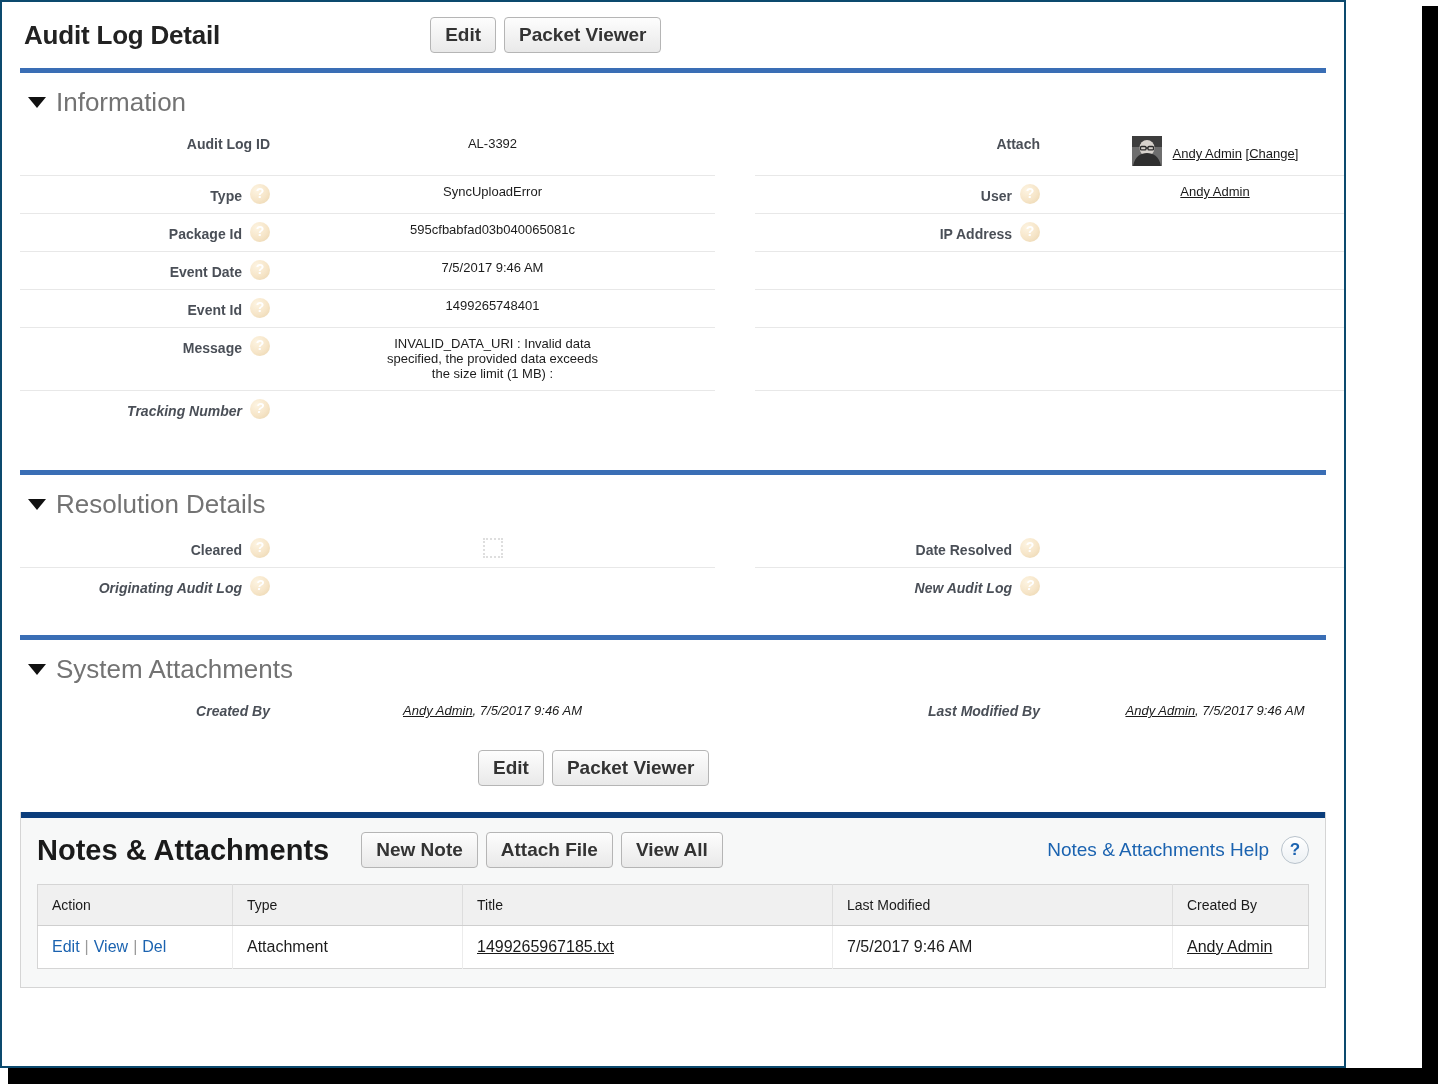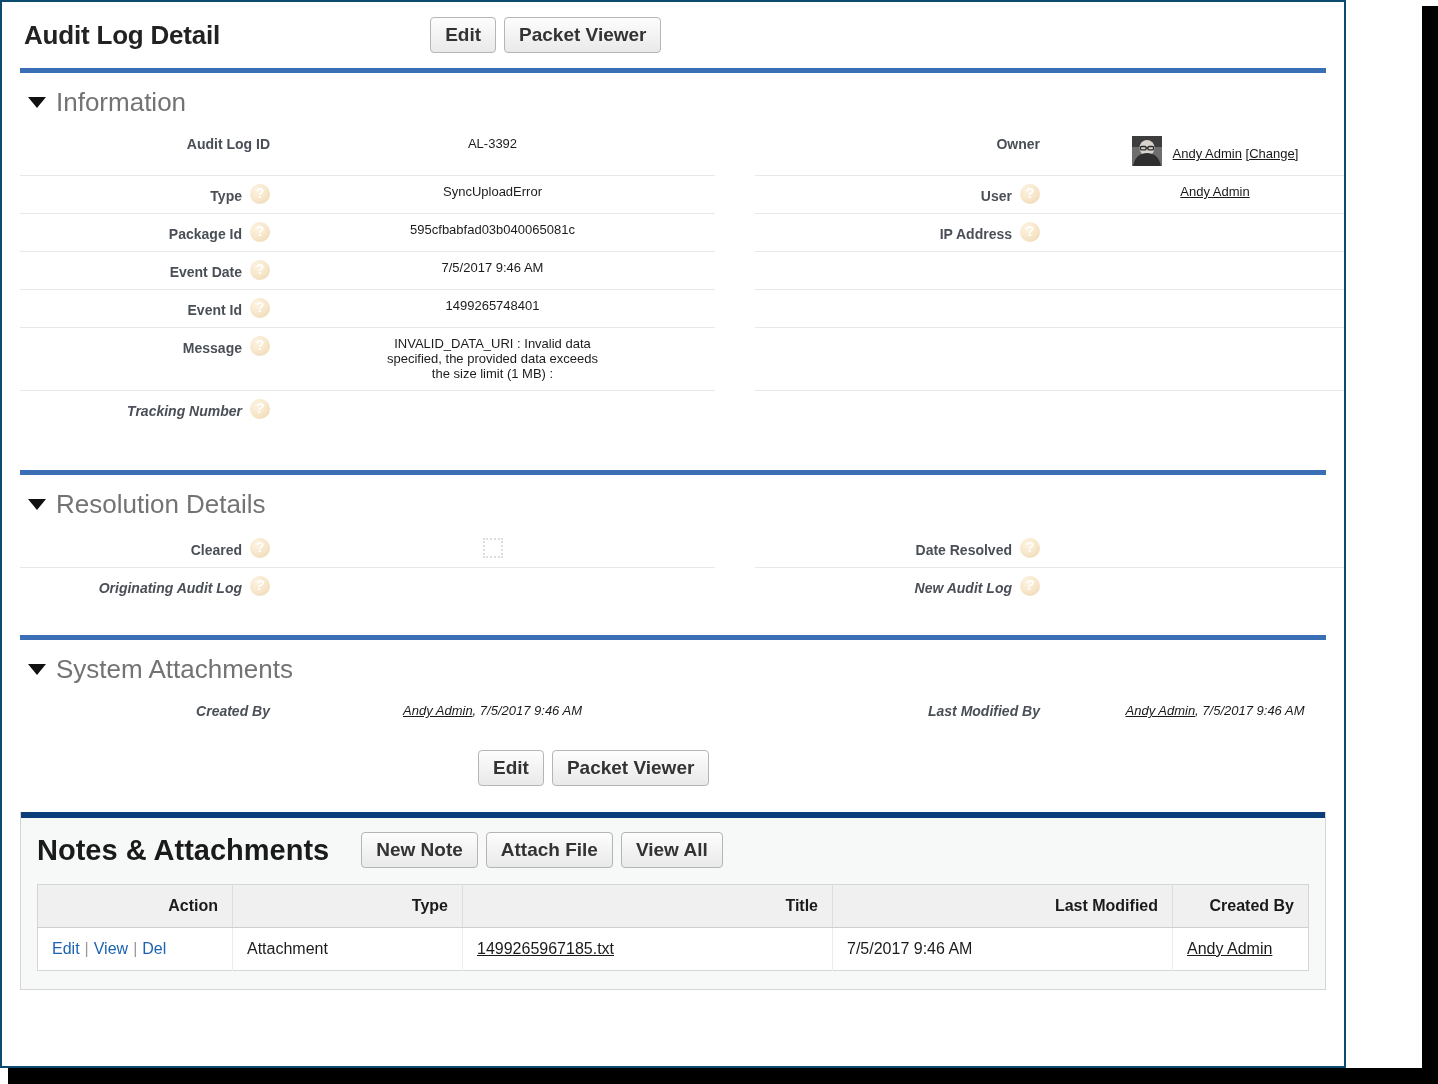--- a/index.html
+++ b/index.html
@@ -260,24 +260,24 @@
   .na-table {
     width: calc(100% - 32px);
     margin: 0 16px 18px 16px;
     border-collapse: collapse;
     background: #ffffff;
     border: 1px solid #d5d5d5;
     table-layout: fixed;
   }
   .na-table th {
     background: #f0f0f0;
-    font-size: 16px;
-    font-weight: bold;
+    font-size: 14px;
+    font-weight: normal;
     color: #1a1a1a;
-    text-align: right;
+    text-align: left;
     padding: 12px 14px;
     border-right: 1px solid #dddddd;
     border-bottom: 1px solid #cfcfcf;
   }
   .na-table th:last-child { border-right: none; }
   .na-table td {
     font-size: 16px;
     color: #1c1c1c;
     padding: 12px 14px;
     border-right: 1px solid #ececec;
@@ -314,21 +314,21 @@
           <col class="col-val-l">
           <col class="col-gap">
           <col class="col-lbl-r">
           <col class="col-val-r">
       </colgroup>
       <tbody>
         <tr>
           <td class="lbl">Audit Log ID</td>
           <td class="val">AL-3392</td>
           <td class="gap"></td>
-          <td class="lbl">Owner</td>
+          <td class="lbl">Attach</td>
           <td class="val">
             <span class="avatar">
               <svg width="30" height="30" viewBox="0 0 30 30" aria-hidden="true">
                 <rect width="30" height="30" fill="#6e6e6e"></rect>
                 <rect x="0" y="0" width="30" height="11" fill="#3d3d3d"></rect>
                 <ellipse cx="15" cy="12" rx="7.5" ry="8" fill="#d8d3cd"></ellipse>
                 <path d="M1 30 C3 20 9 17 15 17 C21 17 27 20 29 30 Z" fill="#2f2f2f"></path>
                 <rect x="8.5" y="10.5" width="5.5" height="3.4" rx="1" fill="none" stroke="#2b2b2b" stroke-width="1.3"></rect>
                 <rect x="16" y="10.5" width="5.5" height="3.4" rx="1" fill="none" stroke="#2b2b2b" stroke-width="1.3"></rect>
                 <line x1="14" y1="12" x2="16" y2="12" stroke="#2b2b2b" stroke-width="1.3"></line>
@@ -493,20 +493,24 @@
     </div>
 
     <div class="na-panel">
       <div class="na-topbar"></div>
       <div class="na-head">
         <div class="na-title">Notes &amp; Attachments</div>
         <div class="na-btns">
           <button class="btn">New Note</button>
           <button class="btn">Attach File</button>
           <button class="btn">View All</button>
+        </div>
+        <div class="na-help">
+          <span class="lnk-blue">Notes &amp; Attachments Help</span>
+          <span class="help-circle"></span>
         </div>
       </div>
 
       <table class="na-table">
         <colgroup>
           <col class="cw-action">
             <col class="cw-type">
             <col class="cw-title">
             <col class="cw-mod">
             <col>

